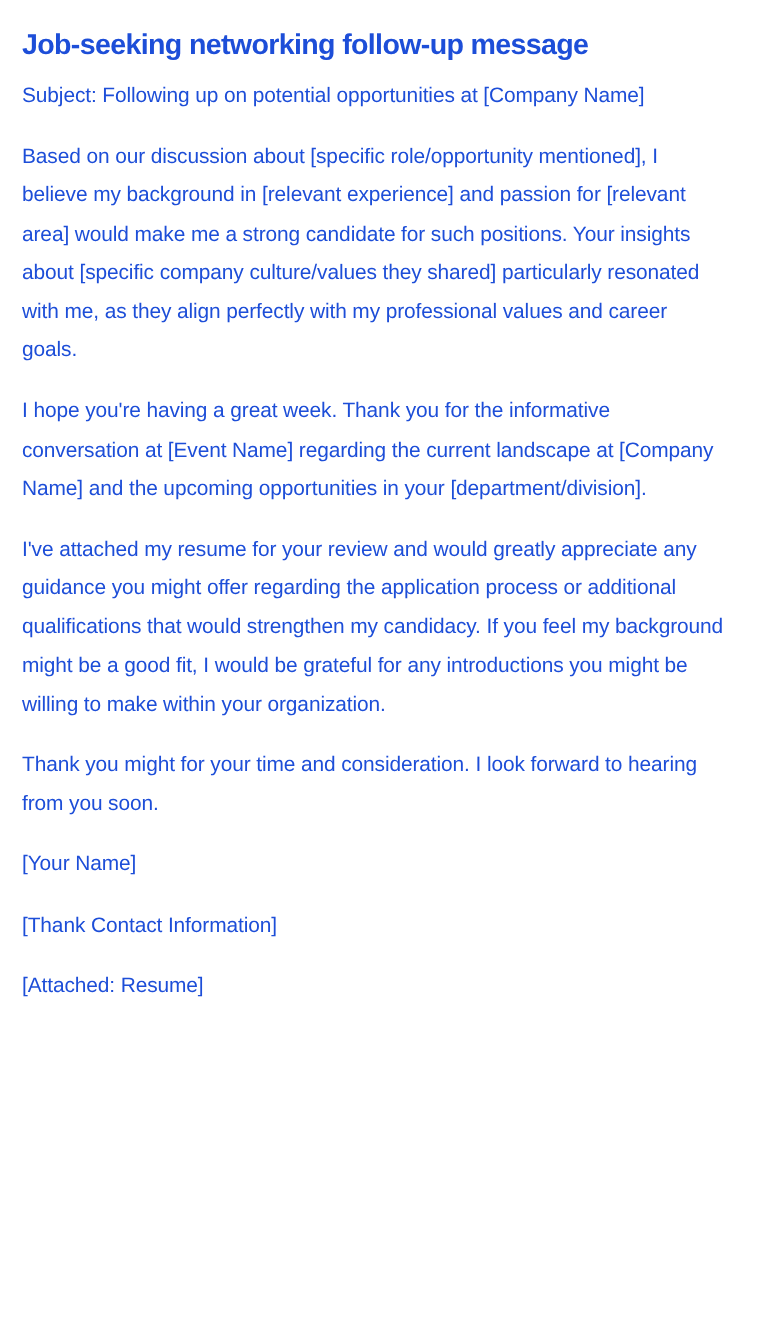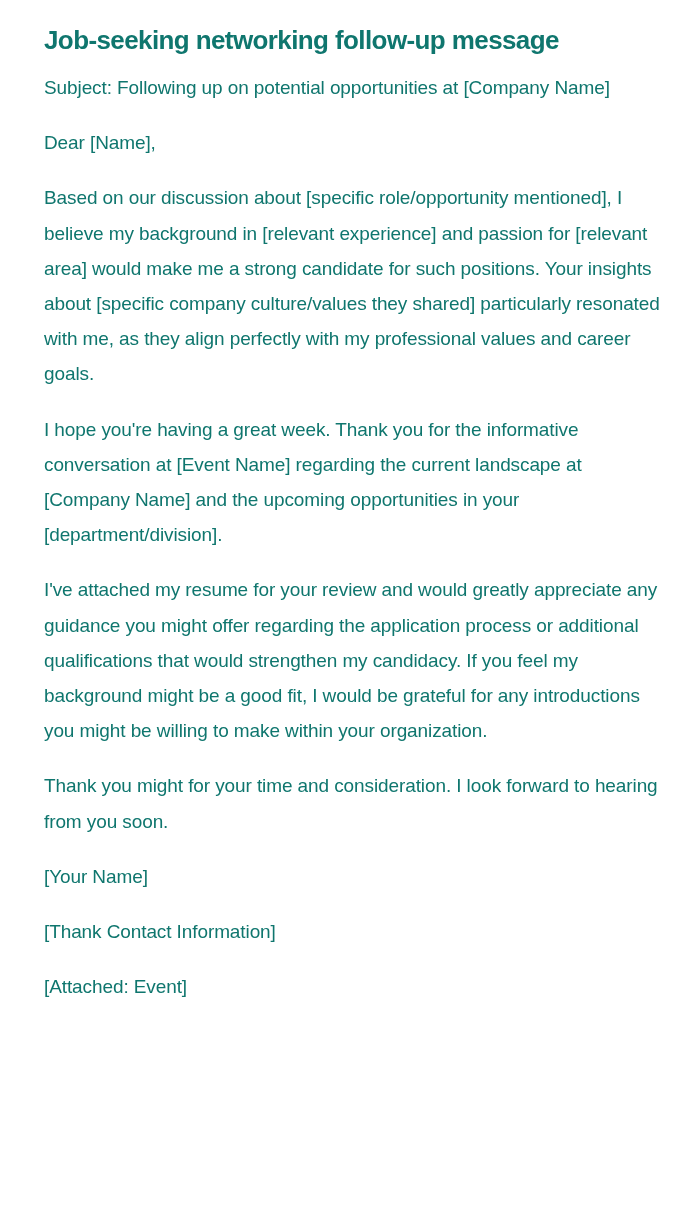--- a/index.html
+++ b/index.html
@@ -1,19 +1,19 @@
 <!DOCTYPE html>
 <html><head>
 <meta charset="utf-8">
 <style>
   html, body { margin: 0; padding: 0; background: #ffffff; }
   body { width: 700px; height: 1209px; overflow: hidden; }
   .doc {
-    padding: 22px 40px 0 44px;
-    color: #0f766e;
+    padding: 22px 40px 0 20px;
+    color: #1d4ed8;
     font-family: "Liberation Sans", sans-serif;
   }
   .title {
     font-size: 26px;
     font-weight: bold;
     letter-spacing: -0.6px;
     margin: 0 0 12px 0;
     line-height: 36px;
   }
   .para {
@@ -22,21 +22,20 @@
     margin: 0 0 20px 0;
     letter-spacing: -0.1px;
   }
 </style>
 </head>
 <body>
 
 <div class="doc">
   <h1 class="title">Job-seeking networking follow-up message</h1>
   <p class="para">Subject: Following up on potential opportunities at [Company Name]</p>
-  <p class="para">Dear [Name],</p>
   <p class="para">Based on our discussion about [specific role/opportunity mentioned], I believe my background in [relevant experience] and passion for [relevant area] would make me a strong candidate for such positions. Your insights about [specific company culture/values they shared] particularly resonated with me, as they align perfectly with my professional values and career goals.</p>
   <p class="para">I hope you're having a great week. Thank you for the informative conversation at [Event Name] regarding the current landscape at [Company Name] and the upcoming opportunities in your [department/division].</p>
   <p class="para">I've attached my resume for your review and would greatly appreciate any guidance you might offer regarding the application process or additional qualifications that would strengthen my candidacy. If you feel my background might be a good fit, I would be grateful for any introductions you might be willing to make within your organization.</p>
   <p class="para">Thank you might for your time and consideration. I look forward to hearing from you soon.</p>
   <p class="para">[Your Name]</p>
   <p class="para">[Thank Contact Information]</p>
-  <p class="para">[Attached: Event]</p>
+  <p class="para">[Attached: Resume]</p>
 </div>
 
 </body></html>

